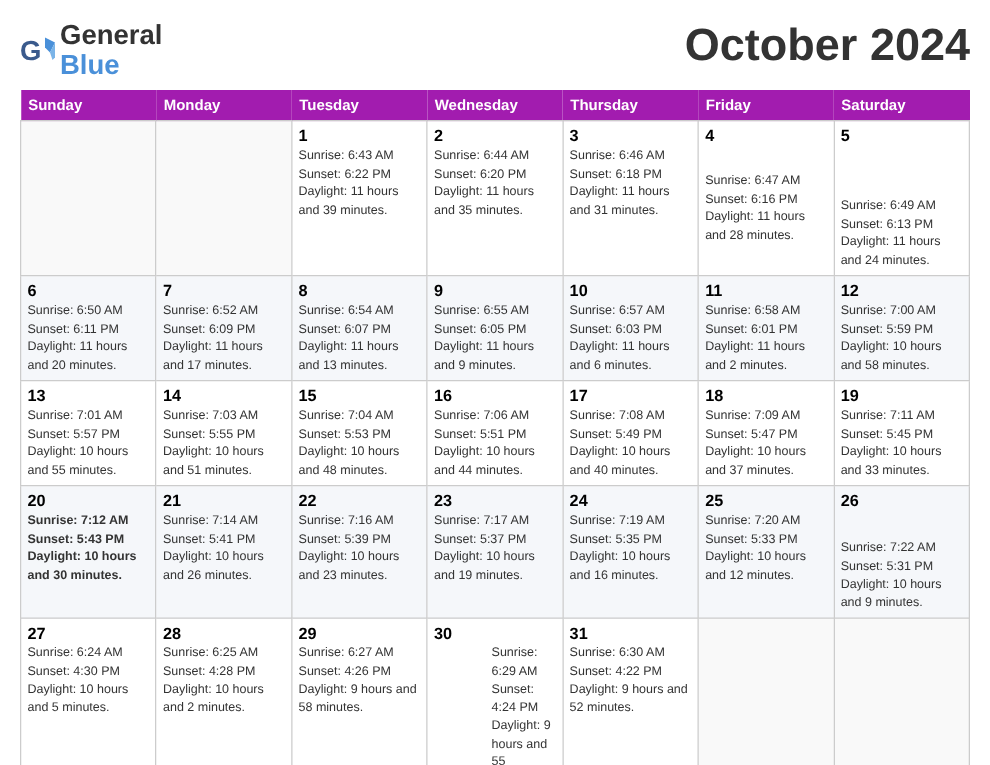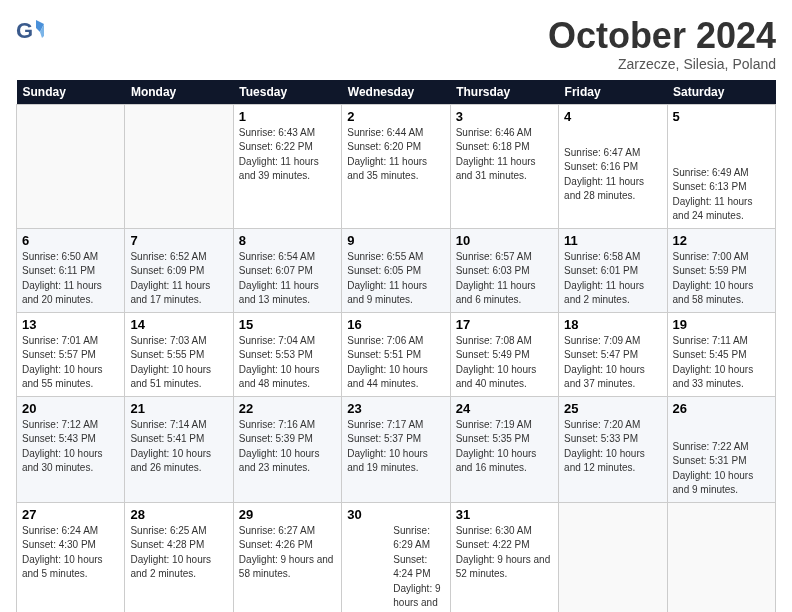--- a/index.html
+++ b/index.html
@@ -44,21 +44,21 @@
     .location {
       font-size: 14px;
       color: #555;
     }
     table {
       width: 100%;
       border-collapse: collapse;
       font-size: 10.5px;
     }
     thead tr th {
-      background-color: #0f172a;
+      background-color: #a21caf;
       color: #fff;
       text-align: left;
       padding: 5px 6px;
       font-size: 12px;
       font-weight: bold;
     }
     tbody tr td {
       border: 1px solid #ccc;
       vertical-align: top;
       padding: 4px 5px;
@@ -85,24 +85,28 @@
 </head>
 <body>
 
 <div class="header">
   <div class="logo">
     <svg class="logo-icon" viewBox="0 0 28 28">
       <text x="0" y="22" font-size="22" font-weight="bold" fill="#3a5a8c">G</text>
       <polygon points="20,4 28,8 24,16 20,12" fill="#4a90d9"></polygon>
       <polygon points="24,16 28,8 30,18 26,22" fill="#7ab4e8"></polygon>
     </svg>
+    <div>
+      <div class="logo-text">
+        General<br><span>Blue</span>
+      </div>
+    </div>
   </div>
   <div class="title-block">
     <div class="month-title">October 2024</div>
-    <div class="location">Zarzecze, Silesia, Poland</div>
   </div>
 </div>
 
 <table>
   <thead>
     <tr>
     <th>Sunday</th>
         <th>Monday</th>
         <th>Tuesday</th>
         <th>Wednesday</th>
@@ -230,21 +234,21 @@
         <td>
           <span class="day-num">19</span>
           <div class="day-detail" style="white-space: pre-line;">Sunrise: 7:11 AM
 Sunset: 5:45 PM
 Daylight: 10 hours and 33 minutes.</div>
         </td>
       </tr>
       <tr>
         <td>
           <span class="day-num">20</span>
-          <div class="day-detail" style="white-space: pre-line;">Sunrise: 7:12 AM
+          <div class="day-detail" style="white-space: pre-line; font-weight: bold;">Sunrise: 7:12 AM
 Sunset: 5:43 PM
 Daylight: 10 hours and 30 minutes.</div>
         </td>
         <td>
           <span class="day-num">21</span>
           <div class="day-detail" style="white-space: pre-line;">Sunrise: 7:14 AM
 Sunset: 5:41 PM
 Daylight: 10 hours and 26 minutes.</div>
         </td>
         <td>

